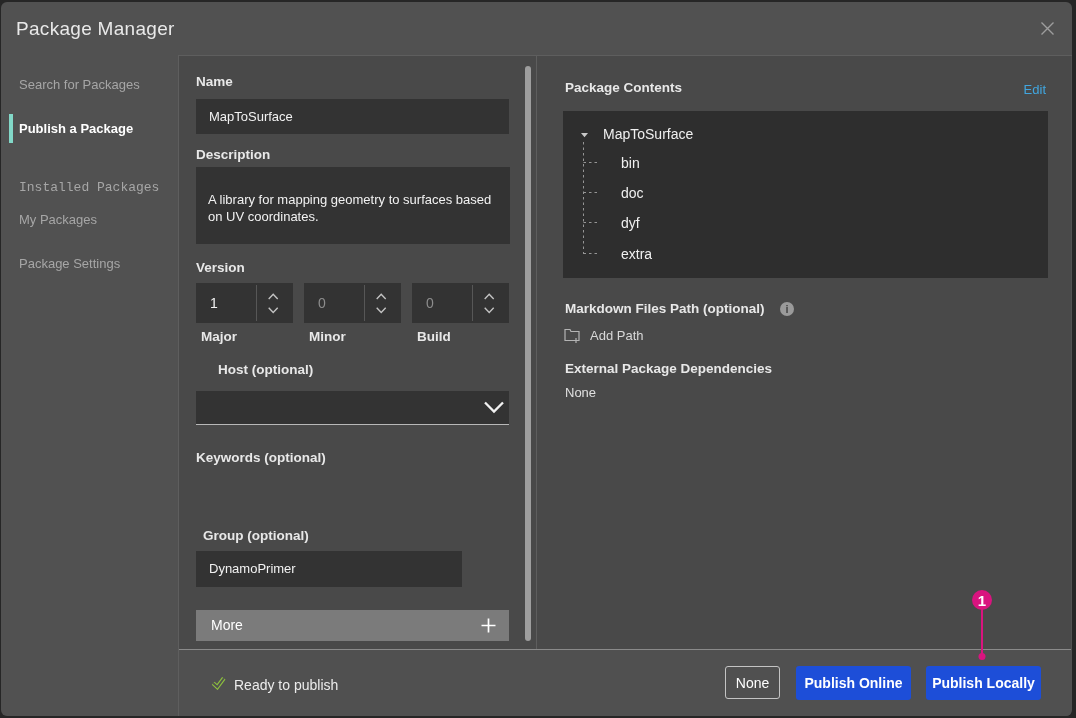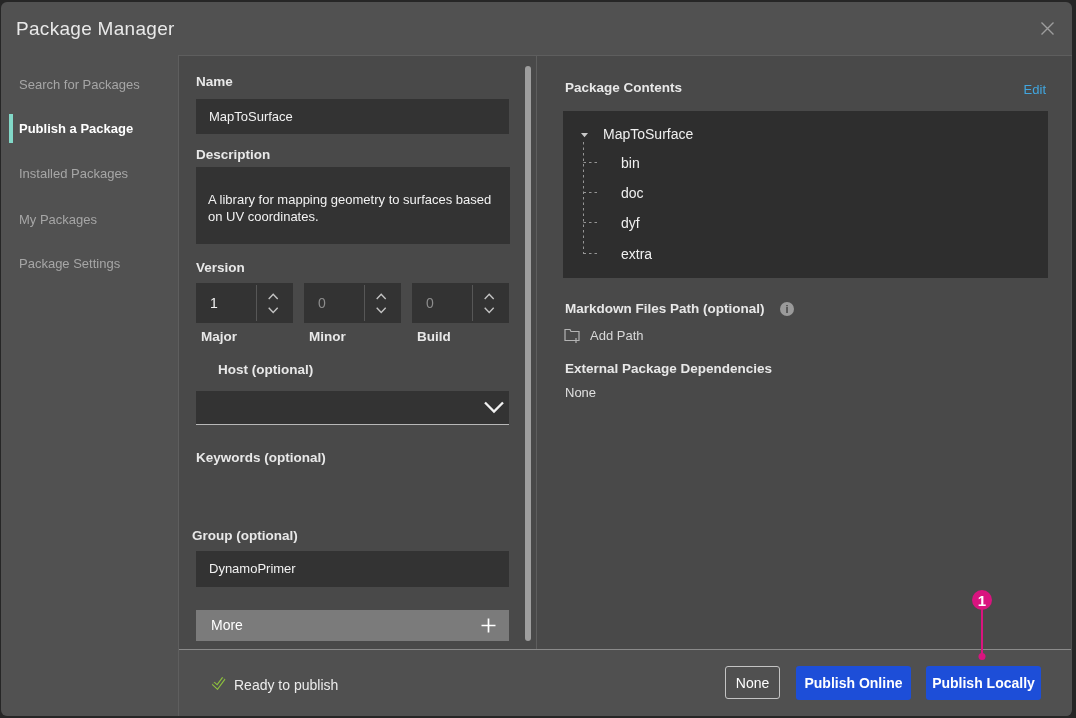--- a/index.html
+++ b/index.html
@@ -42,21 +42,21 @@
 <div id="co" style="position:absolute; left:-1px; top:-2px; width:1076px; height:718px;">
   <div class="abs" id="title">Package Manager</div>
 
   <svg class="abs" style="left:1040px; top:21px;" width="15" height="15" viewBox="0 0 15 15">
     <path d="M1.5 1.5 L13.5 13.5 M13.5 1.5 L1.5 13.5" stroke="#9d9d9d" stroke-width="1.4"></path>
   </svg>
 
   <div class="abs nav" style="top:77px;">Search for Packages</div>
   <div class="abs" id="navbar"></div>
   <div class="abs nav" style="top:121px; color:#ffffff; font-weight:700;">Publish a Package</div>
-  <div class="abs nav" style="top:166px;">Installed Packages</div>
+  <div class="abs nav" style="top:180px;font-family:Liberation Mono, monospace;">Installed Packages</div>
   <div class="abs nav" style="top:212px;">My Packages</div>
   <div class="abs nav" style="top:256px;">Package Settings</div>
 
   <div class="abs" id="midcol"></div>
   <div class="abs" id="rightcol"></div>
   <div class="abs" id="vdiv1"></div>
   <div class="abs" id="vdiv2"></div>
   <div class="abs" id="footer"></div>
   <div class="abs" id="fsep"></div>
   <div class="abs" style="left:178px; top:55px; width:894px; height:1px; background:#5e5e5e;"></div>
@@ -99,22 +99,22 @@
   <div class="abs lbl" style="left:417px; top:329px;">Build</div>
 
   <div class="abs lbl" style="left:196px; top:362px;padding-left:22px;">Host (optional)</div>
   <div class="abs inp" style="left:196px; top:391px; width:313px; height:34px; border-bottom:1px solid #b8b8b8;"></div>
   <svg class="abs" style="left:483px; top:399px;" width="22" height="16" viewBox="0 0 22 16">
     <path d="M2 3.5 L11 12.5 L20 3.5" fill="none" stroke="#f2f2f2" stroke-width="2.3"></path>
   </svg>
 
   <div class="abs lbl" style="left:196px; top:450px;">Keywords (optional)</div>
 
-  <div class="abs lbl" style="left:192px; top:528px;">Group (optional)</div>
-  <div class="abs inp" style="left:196px; top:551px; width:313px; height:36px; line-height:36px; padding-left:13px;">DynamoPrimer</div>
+  <div class="abs lbl" style="left:203px; top:528px;">Group (optional)</div>
+  <div class="abs inp" style="left:196px; top:551px; width:266px; height:36px; line-height:36px; padding-left:13px;">DynamoPrimer</div>
 
   <div class="abs" style="left:196px; top:610px; width:313px; height:31px; background:#7b7b7b; color:#ffffff; font-size:14px; line-height:31px; padding-left:15px;">More</div>
   <svg class="abs" style="left:481px; top:618px;" width="15" height="15" viewBox="0 0 15 15">
     <path d="M7.5 0.5 L7.5 14.5 M0.5 7.5 L14.5 7.5" stroke="#ffffff" stroke-width="1.7"></path>
   </svg>
 
   <div class="abs lbl" style="left:565px; top:80px;">Package Contents</div>
   <div class="abs" style="left:1020px; top:82px; width:26px; text-align:right; font-size:13px; color:#41a6df;">Edit</div>
 
   <div class="abs" id="treepanel" style="left:563px; top:111px; width:485px; height:167px; background:#2e2e2e;"></div>

